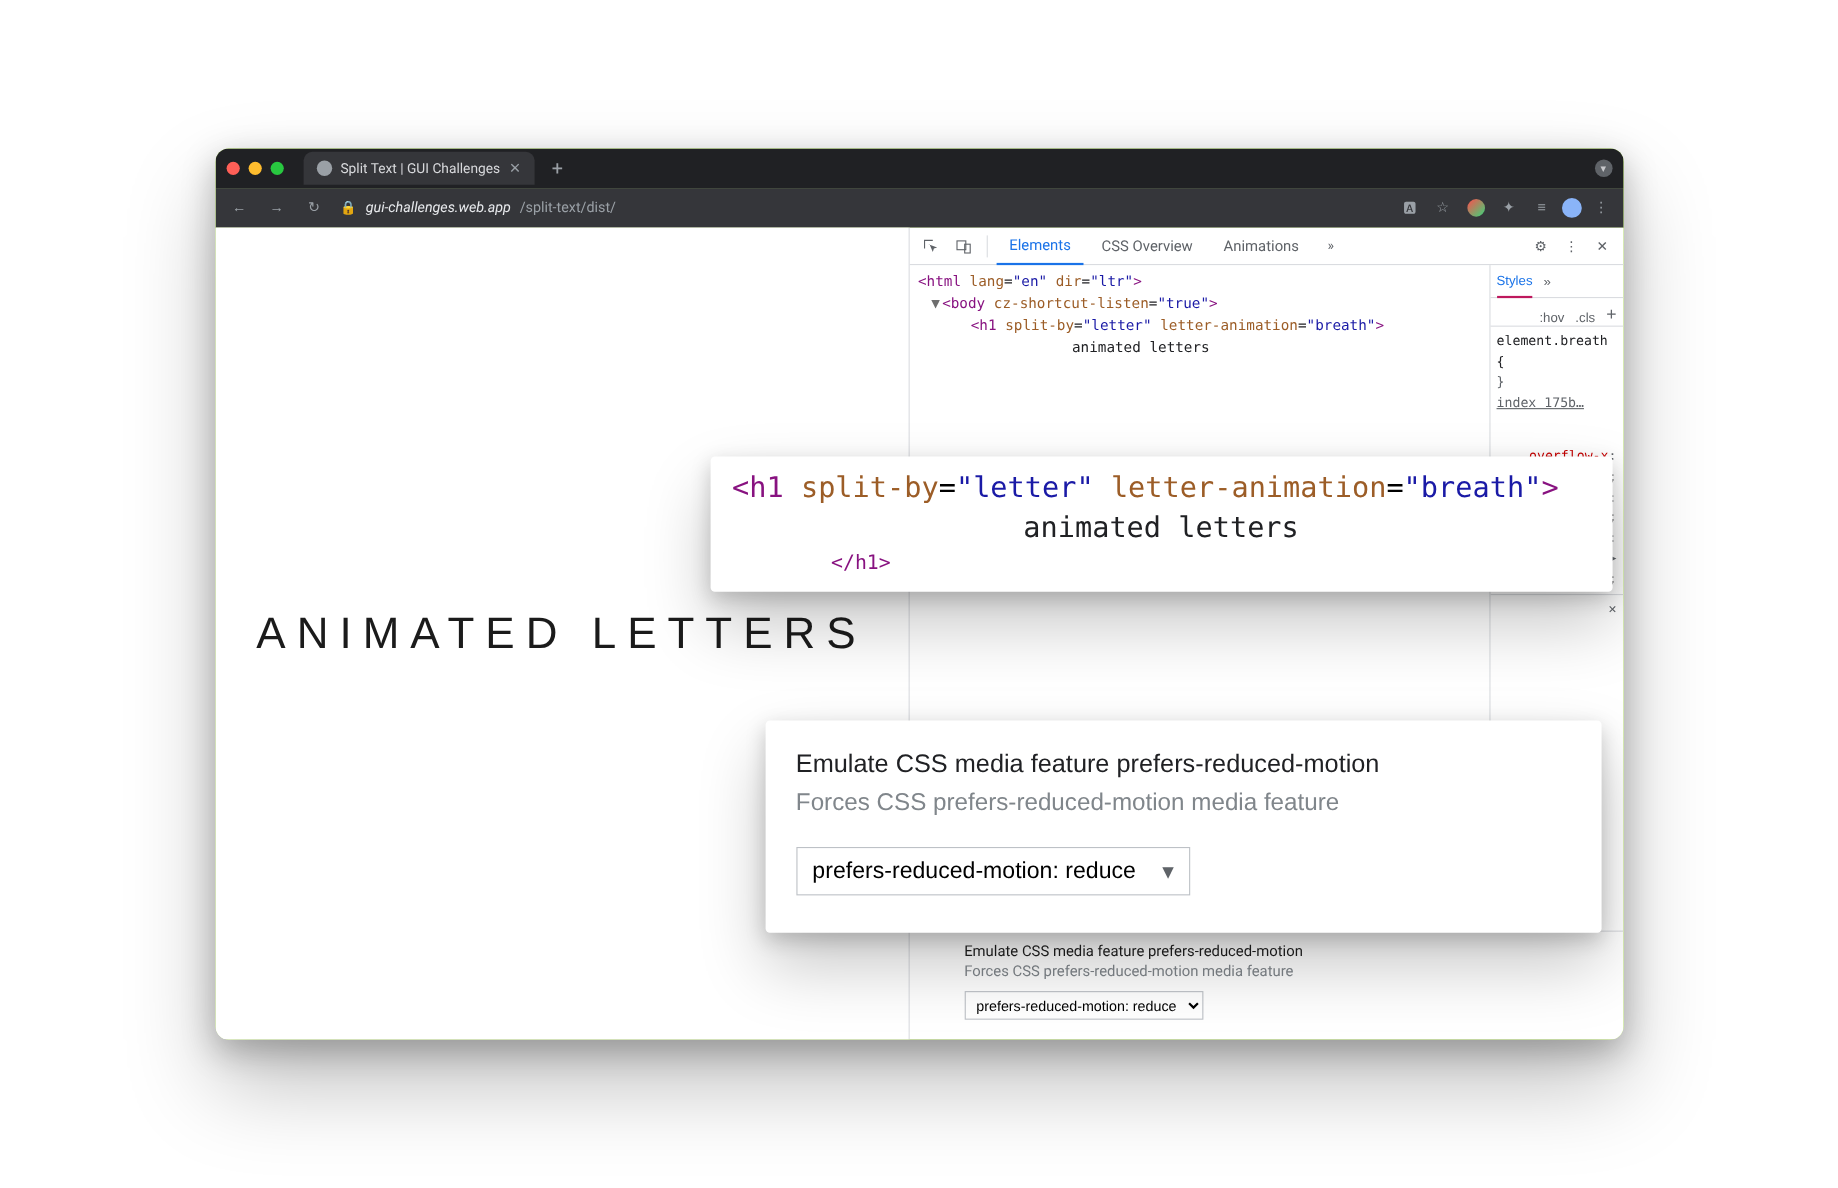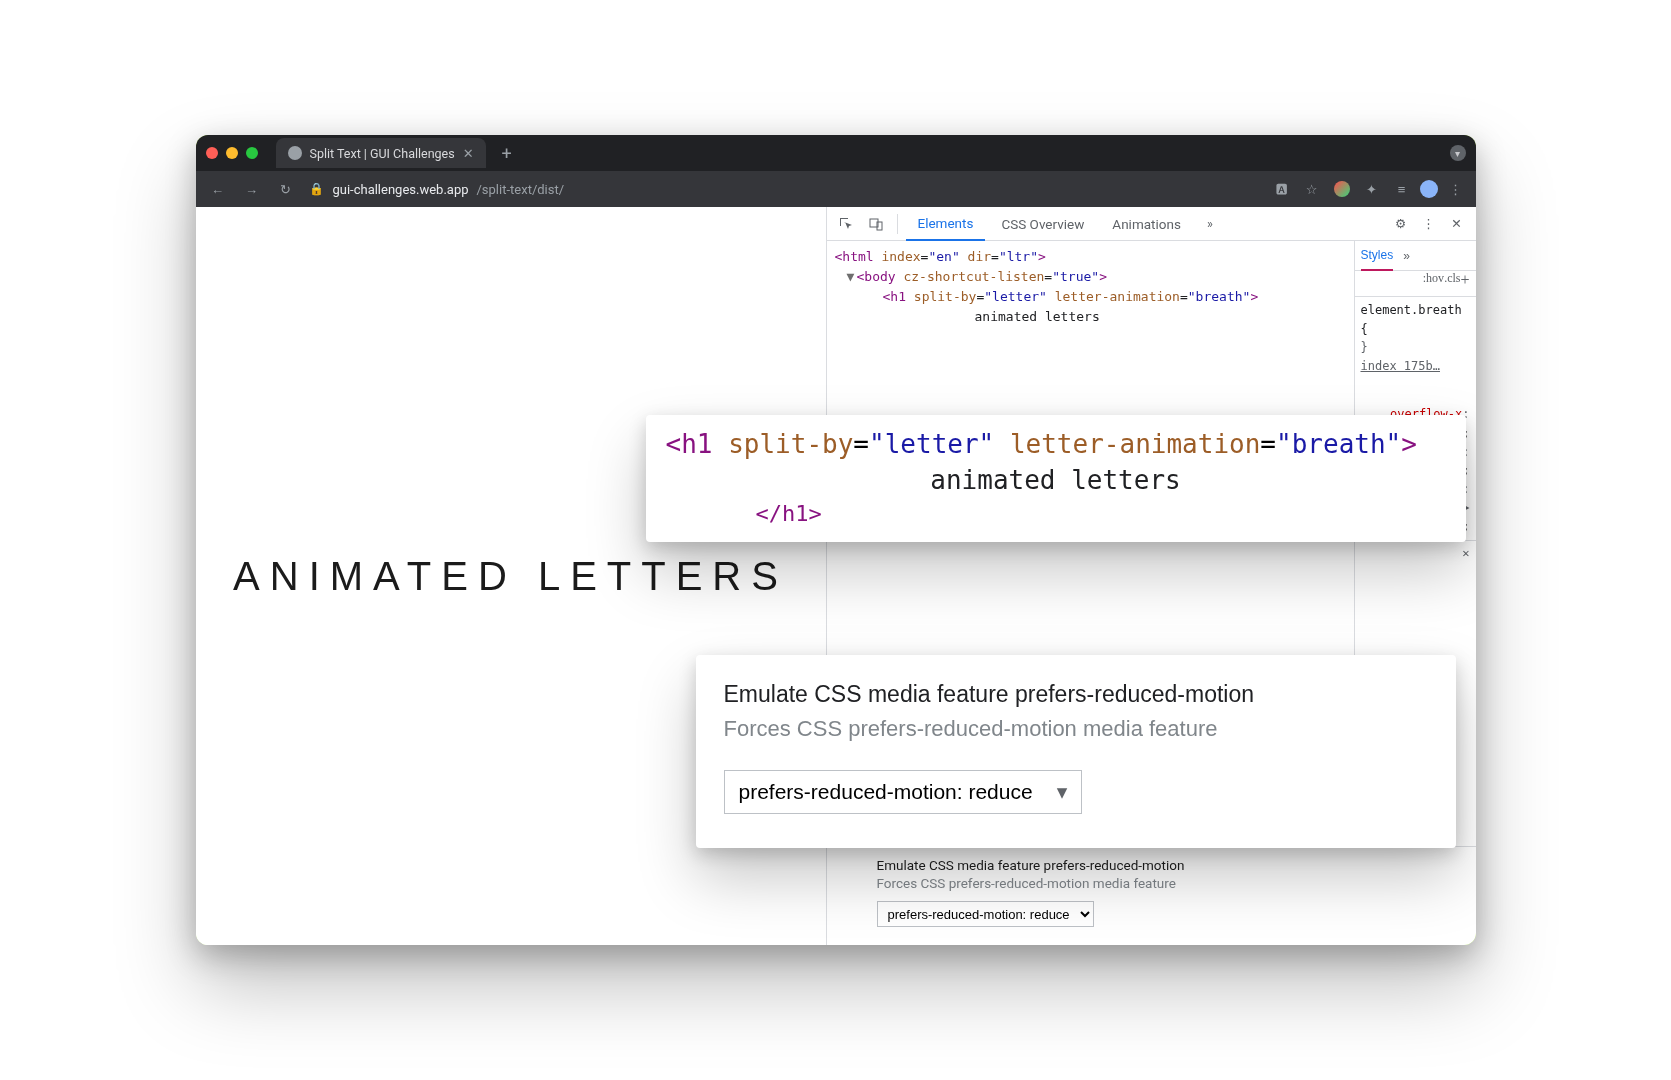--- a/index.html
+++ b/index.html
@@ -15,21 +15,21 @@
   .tab-favicon { width:14px;height:14px;border-radius:50%;background:#9aa0a6; }
   .tab-close { color:#9aa0a6; font-size:13px; }
   .newtab { color:#9aa0a6; font-size:18px; padding:0 6px; }
   .titlebar .spacer{flex:1}
   .chev-down { width:16px;height:16px;border-radius:50%;background:#5f6368;display:flex;align-items:center;justify-content:center;color:#c7c8cc;font-size:10px;}
   
   .toolbar { height:36px; background:#35363a; display:flex; align-items:center; padding:0 8px; gap:6px; color:#9aa0a6; font-size:13px; }
   .nav-btn { width:28px; text-align:center; cursor:pointer; }
   .addr { flex:0 0 auto; display:flex; align-items:center; gap:8px; margin-left:4px; }
   .addr .lock{font-size:12px;}
-  .addr .domain{color:#e8eaed;}
+  .addr .domain{color:#e8eaed;font-style:italic;}
   .addr .path{color:#9aa0a6;}
   .toolbar .grow{flex:1}
   .tb-icon{width:24px;text-align:center;cursor:pointer}
   .tb-icon.circle{width:16px;height:16px;border-radius:50%;background:linear-gradient(135deg,#ff4d4d,#37d67a);margin:0 4px}
   .tb-icon.profile{width:18px;height:18px;border-radius:50%;background:#8ab4f8}
   
   .content { display:flex; height:calc(100% - 72px); background:#fff; }
   .page { flex:0 0 630px; background:#fff; display:flex; align-items:center; justify-content:center; }
   .hero { font-family:"Helvetica Neue",Arial,sans-serif; font-weight:200; font-size:40px; letter-spacing:10px; color:#1b1b1b; white-space:nowrap; }
   
@@ -44,39 +44,39 @@
   .dt-body { flex:1; display:flex; overflow:hidden; }
   .dom { flex:1; font-family:Menlo,Consolas,monospace; font-size:13px; padding:6px 8px; overflow:hidden; line-height:1.55; }
   .dom .gray{color:#97999c}.dom .tag{color:#881280}.dom .attr{color:#9c5d27}.dom .val{color:#1a1aa6}.dom .txt{color:#202124}
   .dom .tri{color:#6e6e6e;display:inline-block;width:10px}
   .dom .row{white-space:pre}
   .dom .sel{background:#cfe3ff;display:block;}
   .styles { width:122px; border-left:1px solid #dadce0; font-family:Menlo,Consolas,monospace; font-size:12px; display:flex; flex-direction:column; }
   .styles-tabs{height:30px;border-bottom:1px solid #dadce0;display:flex;align-items:center;padding:0 6px;gap:10px;font-family:-apple-system,Arial,sans-serif;}
   .styles-tabs .stab{color:#5f6368;cursor:pointer}
   .styles-tabs .stab.active{color:#1a73e8;border-bottom:2px solid #be185d;height:30px;display:flex;align-items:center}
-  .styles-sub{height:26px;border-bottom:1px solid #dadce0;display:flex;align-items:flex-start;justify-content:flex-end;gap:0;padding:0 6px;color:#5f6368;font-family:Liberation Serif, serif;}
+  .styles-sub{height:26px;border-bottom:1px solid #dadce0;display:flex;align-items:flex-end;justify-content:flex-end;gap:10px;padding:0 6px;color:#5f6368;font-family:Liberation Sans, sans-serif;}
   .styles-sub .plus{font-size:16px}
   .styles-body{padding:4px 6px;color:#5f6368;overflow:hidden;line-height:1.55}
   .styles-body .sel2{color:#202124}
   .styles-body .prop{color:#c80000}
   .styles-body .v{color:#202124}
   .styles-body .file{text-decoration:underline;color:#5f6368}
   .styles-foot{border-top:1px solid #dadce0;height:26px;display:flex;align-items:center;justify-content:flex-end;padding-right:6px;color:#5f6368}
   
   .drawer { border-top:1px solid #dadce0; padding:10px 50px 18px 50px; font-size:13.5px; color:#202124; }
   .drawer .t{color:#1f1f1f}
   .drawer .d{color:#80868b; margin-top:2px}
   .drawer select{margin-top:10px;height:26px;border:1px solid #bdc1c6;background:#fff;padding:0 6px;font-size:13px;}
   
   .callout{position:absolute;background:#fff;box-shadow:0 30px 60px rgba(0,0,0,.22),0 6px 18px rgba(0,0,0,.18);border-radius:4px;}
   .co1{left:450px; top:280px; width:820px; padding:14px 20px 16px 20px; font-family:Menlo,Consolas,monospace;}
   .co1 .line1{font-size:26px;}
   .co1 .line2{font-size:26px;color:#202124;text-align:center;margin-top:6px}
-  .co1 .line3{font-size:22px;margin-top:6px;padding-left:90px}
+  .co1 .line3{font-size:18px;margin-top:6px;padding-left:90px}
   .co1 .tag{color:#881280}.co1 .attr{color:#9c5d27}.co1 .val{color:#1a1aa6}
   .co2{left:500px; top:520px; width:760px; padding:26px 28px 34px 28px;}
   .co2 h3{font-size:23px;font-weight:400;color:#202124;font-family:-apple-system,Arial,sans-serif}
   .co2 p{font-size:22px;color:#80868b;margin-top:8px;font-family:-apple-system,Arial,sans-serif}
   .co2 .sel{margin-top:28px;display:inline-flex;align-items:center;border:1px solid #bdc1c6;height:44px;padding:0 14px;font-size:21px;gap:24px;font-family:-apple-system,Arial,sans-serif}
   .co2 .sel .caret{color:#5f6368}
 </style>
 </head>
 <body>
 
@@ -144,21 +144,21 @@
           <div class="dt-more">»</div>
           <div class="dt-right">
             <div class="dt-ic">⚙</div>
             <div class="dt-ic">⋮</div>
             <div class="dt-ic">✕</div>
           </div>
         </div>
 
         <div class="dt-body">
           <div class="dom">
-            <div class="row"><span class="tag">&lt;html </span><span class="attr">index</span>=<span class="val">"en"</span> <span class="attr">dir</span>=<span class="val">"ltr"</span><span class="tag">&gt;</span></div>
+            <div class="row"><span class="tag">&lt;html </span><span class="attr">lang</span>=<span class="val">"en"</span> <span class="attr">dir</span>=<span class="val">"ltr"</span><span class="tag">&gt;</span></div>
             <div class="row" style="padding-left:12px"><span class="tri">▼</span><span class="tag">&lt;body </span><span class="attr">cz-shortcut-listen</span>=<span class="val">"true"</span><span class="tag">&gt;</span></div>
             <div class="row" style="padding-left:48px"><span class="tag">&lt;h1 </span><span class="attr">split-by</span>=<span class="val">"letter"</span> <span class="attr">letter-animation</span>=<span class="val">"breath"</span><span class="tag">&gt;</span></div>
             <div class="row txt" style="padding-left:140px">animated letters</div>
             <div style="height:120px"></div>
             <div class="row sel"><span class="gray">⋯</span><span class="tag">&lt;/html&gt;</span> <span class="gray">== $0</span></div>
           </div>
 
           <div class="styles">
             <div class="styles-tabs">
               <span class="stab active">Styles</span>

